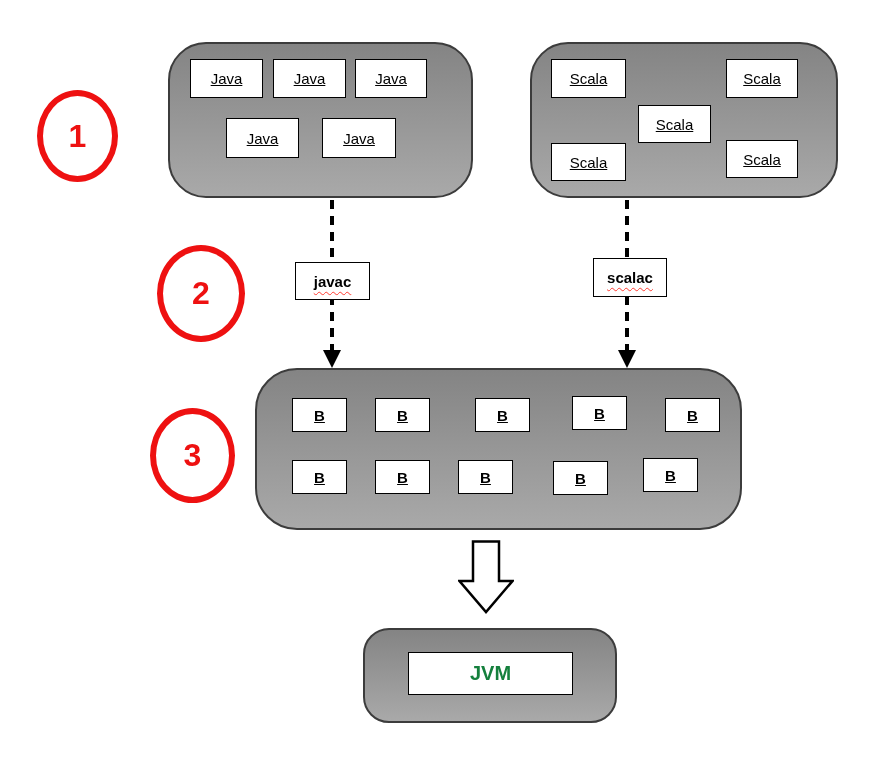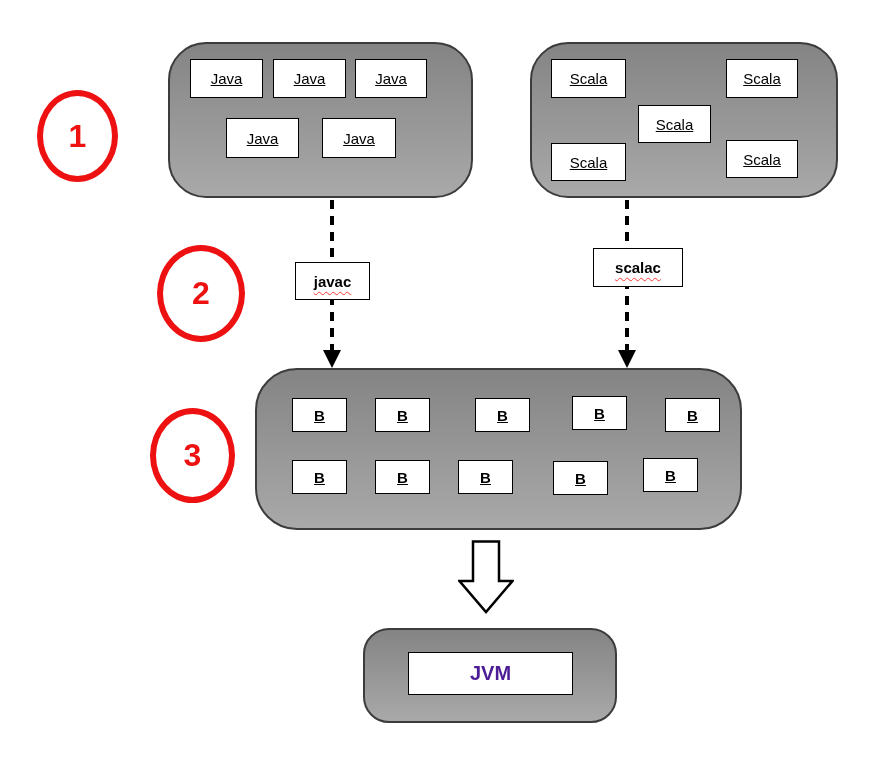--- a/index.html
+++ b/index.html
@@ -85,21 +85,21 @@
   .jvm-container { border-radius: 26px; }
   .jvm-box {
     position: absolute;
     background: var(--file-box-bg);
     border: 1.5px solid var(--file-box-border);
     display: flex;
     align-items: center;
     justify-content: center;
     font-weight: bold;
     font-size: 20px;
-    color: #4c1d95;
+    color: #15803d;
     z-index: 3;
   }
 </style>
 </head>
 <body>
 
 <div class="canvas">
 
   <div class="step-badge" style="left:37px; top:90px; width:81px; height:92px;">
     <span>1</span>
@@ -130,21 +130,21 @@
     <polygon points="1,150 19,150 10,168" fill="#000000"></polygon>
   </svg>
   <div class="compiler-box" style="left:295px; top:262px; width:75px; height:38px;">
     <span>javac</span>
   </div>
 
   <svg class="dashed-arrow" style="left:617px; top:200px;" width="20" height="168">
     <line x1="10" y1="0" x2="10" y2="150" stroke="#000000" stroke-width="4" stroke-dasharray="9 7"></line>
     <polygon points="1,150 19,150 10,168" fill="#000000"></polygon>
   </svg>
-  <div class="compiler-box" style="left:593px; top:248px; width:90px; height:39px;">
+  <div class="compiler-box" style="left:593px; top:258px; width:74px; height:39px;">
     <span>scalac</span>
   </div>
 
   <div class="group-container" style="left:255px; top:368px; width:487px; height:162px; border-radius:42px;"></div>
   <div class="file-box bold" style="left:292px; top:398px; width:55px; height:34px;">B</div>
   <div class="file-box bold" style="left:375px; top:398px; width:55px; height:34px;">B</div>
   <div class="file-box bold" style="left:475px; top:398px; width:55px; height:34px;">B</div>
   <div class="file-box bold" style="left:572px; top:396px; width:55px; height:34px;">B</div>
   <div class="file-box bold" style="left:665px; top:398px; width:55px; height:34px;">B</div>
   <div class="file-box bold" style="left:292px; top:460px; width:55px; height:34px;">B</div>

